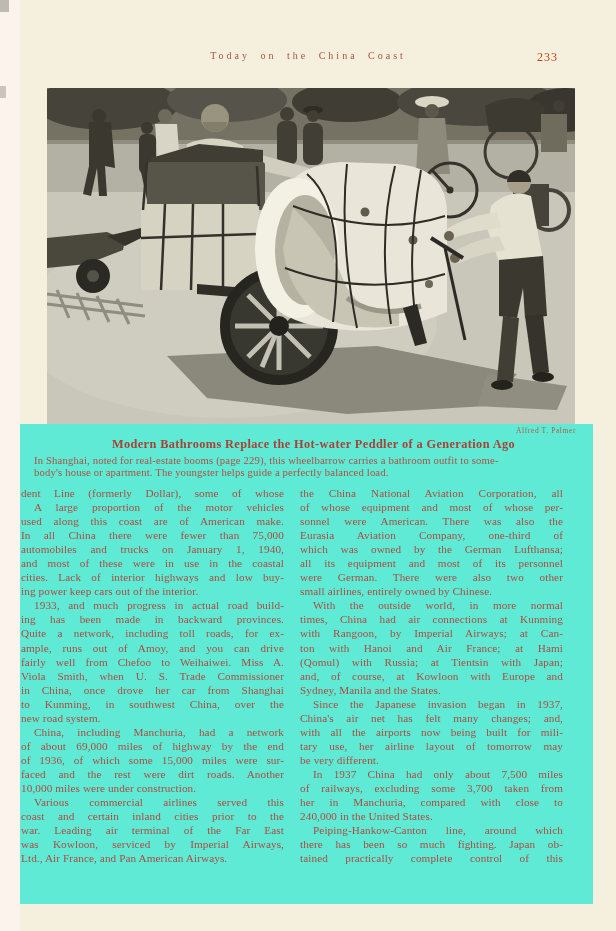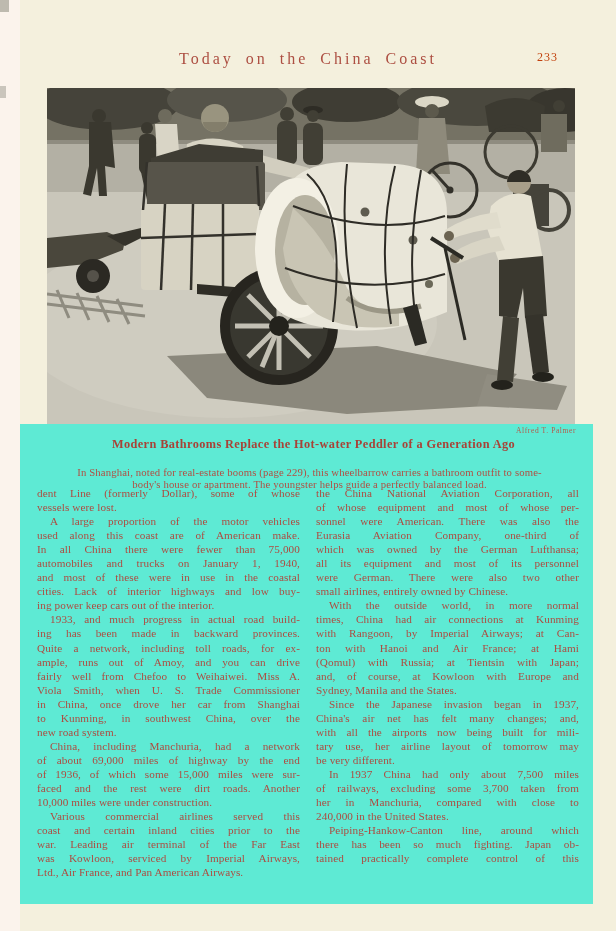--- a/index.html
+++ b/index.html
@@ -7,21 +7,21 @@
     position:relative;width:616px;height:931px;margin:0 auto;
     background:#f4f0dd;overflow:hidden;
     font-family:"Liberation Serif","DejaVu Serif",serif;
   }
   .edge-strip{position:absolute;left:0;top:0;width:20px;height:931px;background:#fbf3ec;}
   .edge-mark-a{position:absolute;left:0;top:0;width:9px;height:12px;background:#8d8a7e;opacity:.55;}
   .edge-mark-b{position:absolute;left:0;top:86px;width:6px;height:12px;background:#9a978b;opacity:.5;}
 
   .running-head{
     position:absolute;top:50px;left:0;width:616px;text-align:center;
-    font-size:16px;letter-spacing:3px;word-spacing:5px;color:#ad4f42;
+    font-size:10px;letter-spacing:3px;word-spacing:5px;color:#ad4f42;
   }
   .page-number{
     position:absolute;top:50px;right:58px;
     font-size:12px;letter-spacing:1px;color:#c2410c;
   }
 
   .photo{
     position:absolute;left:47px;top:88px;width:528px;height:336px;
     background:#c7c4b8;overflow:hidden;
   }
@@ -33,25 +33,25 @@
   }
   .photo-credit{
     position:absolute;top:2px;right:17px;
     font-size:7.5px;letter-spacing:.6px;color:#b55a4b;
   }
   .caption-title{
     position:absolute;top:13px;left:7px;width:100%;text-align:center;
     font-size:12.3px;font-weight:bold;letter-spacing:.4px;color:#a84237;
   }
   .caption-body{
-    position:absolute;top:30px;left:3px;width:100%;text-align:center;
-    font-size:10.7px;line-height:12.4px;color:#b14f43;letter-spacing:.15px;margin-top:12px;
+    position:absolute;top:30px;left:14px;width:100%;text-align:left;
+    font-size:10.7px;line-height:12.4px;color:#b14f43;letter-spacing:.15px;
   }
   .columns{
-    position:absolute;top:62px;left:17px;width:542px;
+    position:absolute;top:62px;left:1px;width:542px;
     display:flex;gap:16px;
   }
   .col{flex:1 1 0;min-width:0;color:#ae4b40;font-size:11.2px;line-height:14.05px;letter-spacing:.1px;}
   .para{margin:0;}
   .para .line{text-align:justify;text-align-last:justify;}
   .para .line.last{text-align-last:left;}
   .para.indent .line:first-child{text-indent:13px;}
 </style>
 </head>
 <body>
@@ -202,21 +202,20 @@
     <div class="photo-credit">Alfred T. Palmer</div>
     <div class="caption-title">Modern Bathrooms Replace the Hot-water Peddler of a Generation Ago</div>
     <div class="caption-body">
       <div>In Shanghai, noted for real-estate booms (page 229), this wheelbarrow carries a bathroom outfit to some-</div>
       <div>body's house or apartment. The youngster helps guide a perfectly balanced load.</div>
     </div>
     <div class="columns">
       <div class="col">
           <div class="para">
             <div class="line">dent Line (formerly Dollar), some of whose</div>
-            <div class="line last">vessels were lost.</div>
           </div>
           <div class="para indent">
             <div class="line">A large proportion of the motor vehicles</div>
             <div class="line">used along this coast are of American make.</div>
             <div class="line">In all China there were fewer than 75,000</div>
             <div class="line">automobiles and trucks on January 1, 1940,</div>
             <div class="line">and most of these were in use in the coastal</div>
             <div class="line">cities. Lack of interior highways and low buy-</div>
             <div class="line last">ing power keep cars out of the interior.</div>
           </div>

